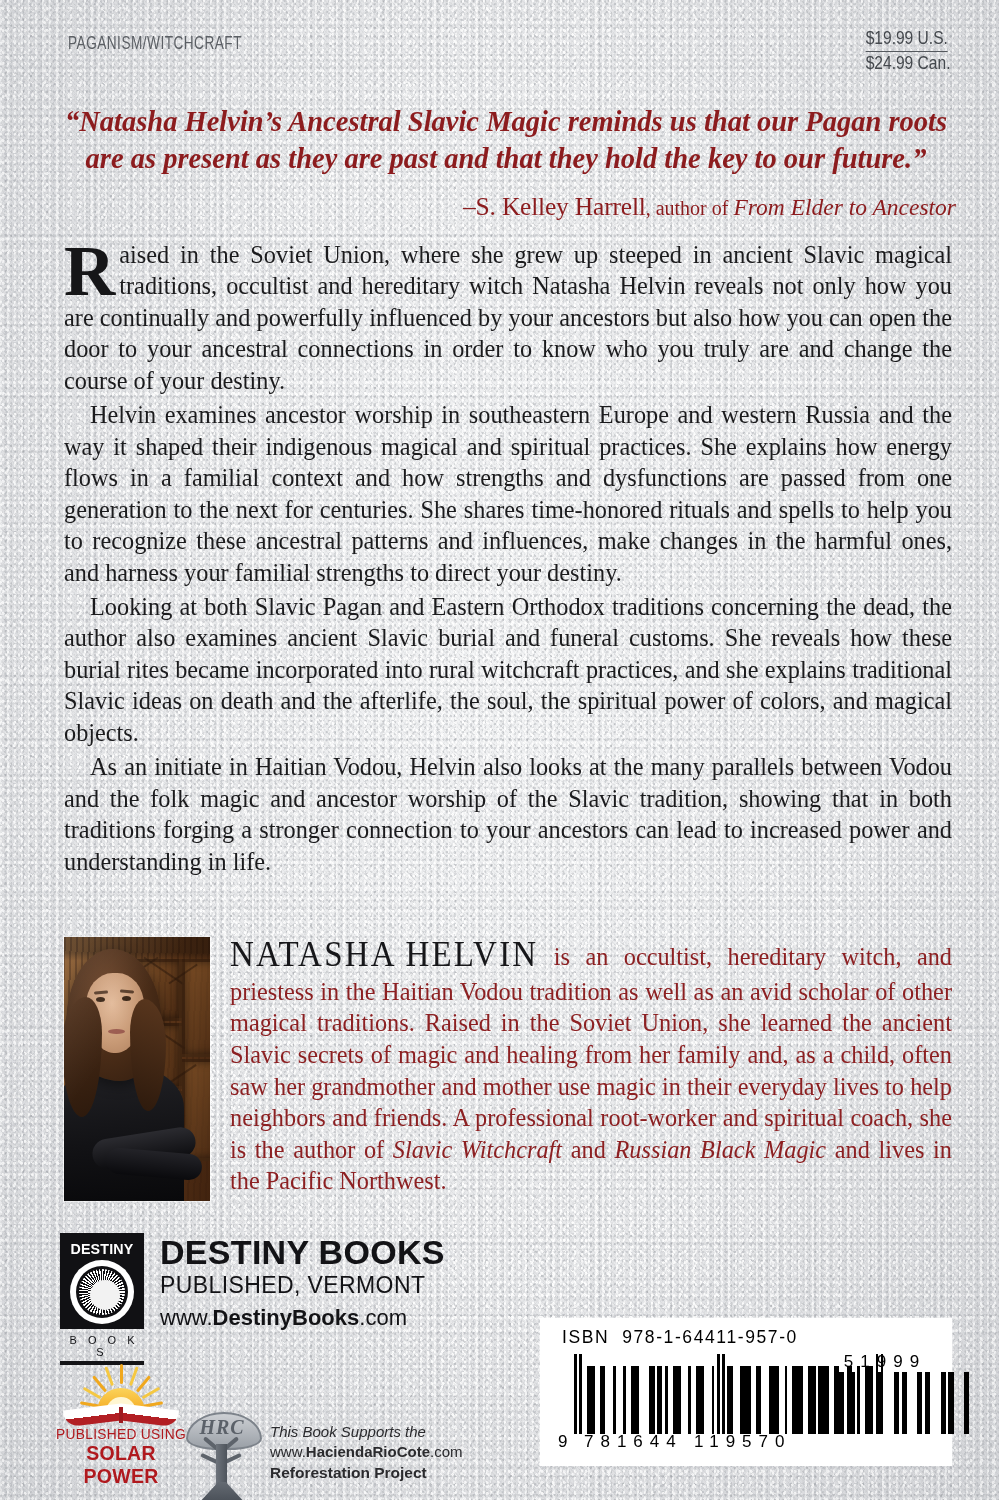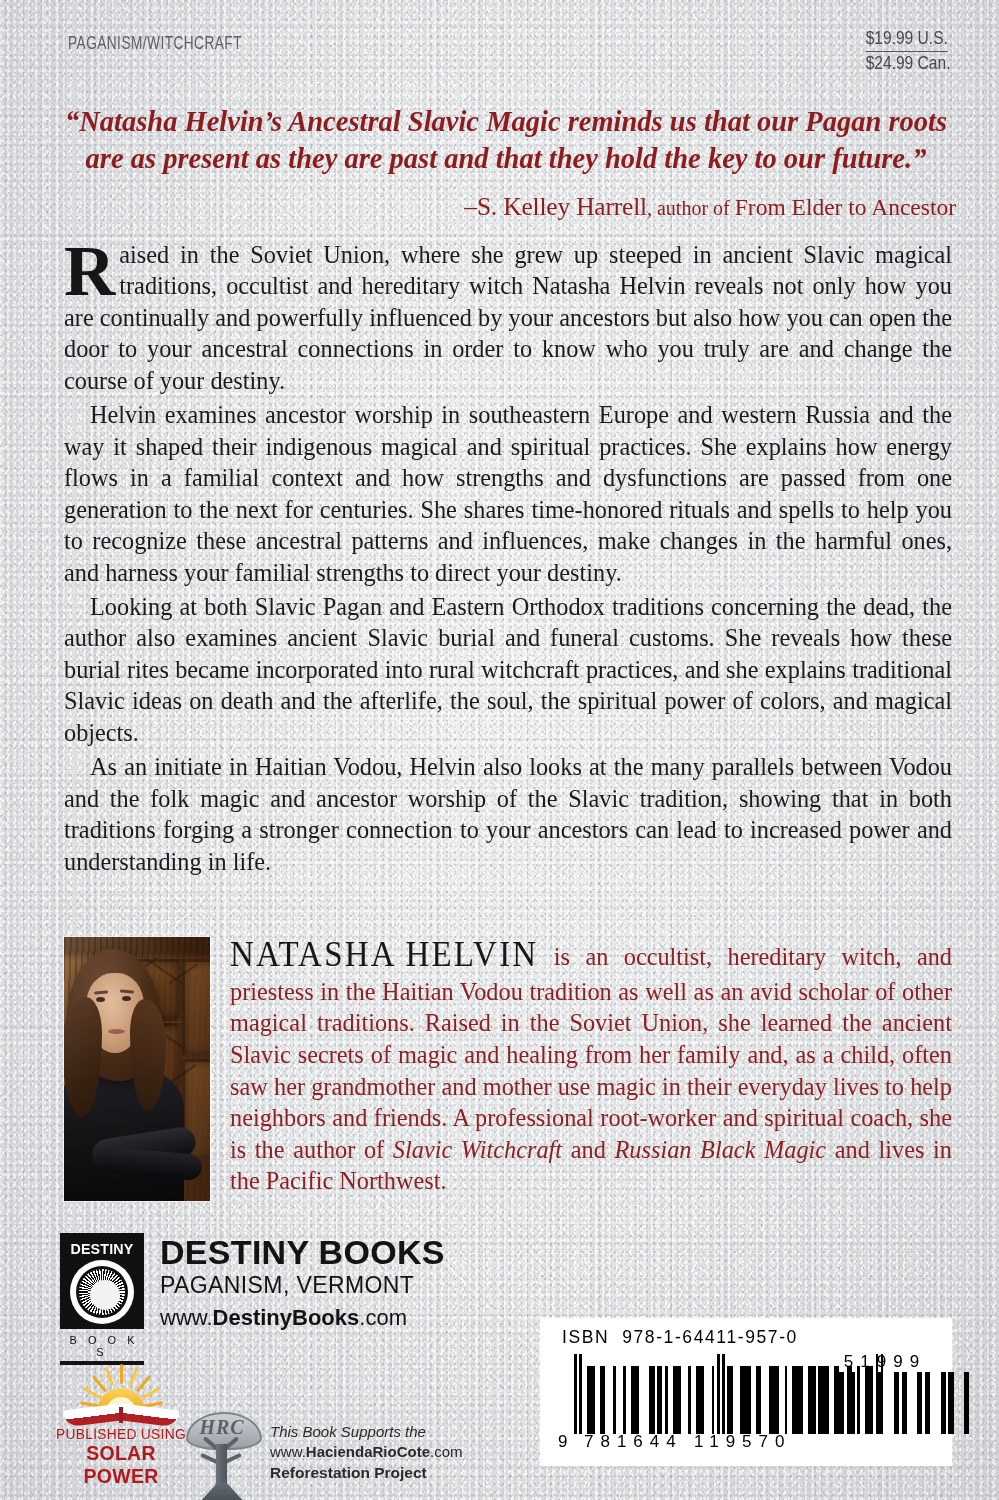--- a/index.html
+++ b/index.html
@@ -78,21 +78,21 @@
   #blurb em{font-style:italic;}
   #attrib{
     position:absolute;top:192px;left:56px;width:900px;
     text-align:right;color:#8c1c1e;font-size:25.5px;white-space:nowrap;
   }
   #attrib .name{
     font-weight:normal;letter-spacing:-.2px;
     font-family:"Liberation Serif", serif;
   }
   #attrib .role{font-size:20px;}
-  #attrib .title{font-size:23.5px;}
+  #attrib .title{font-style:italic;font-size:23.5px;}
 
   
   #body{
     position:absolute;top:239px;left:64px;width:888px;
     color:#1b1b1d;font-size:24.3px;line-height:1.295;
     text-align:justify;
   }
   #body p{margin:0 0 3px 0;text-indent:26px;}
   #body p.first{text-indent:0;}
   #dropcap{
@@ -393,21 +393,21 @@
               <div id="db-core"></div>
             </div>
           </div>
         </div>
       </div>
       <div id="db-books">B O O K S</div>
       <div id="db-rule"></div>
     </div>
     <div id="pub-text">
       <div id="pub-name">DESTINY BOOKS</div>
-      <div id="pub-city">PAGANISM, VERMONT</div>
+      <div id="pub-city">PUBLISHED, VERMONT</div>
       <div id="pub-web"><span>www.</span><b>DestinyBooks</b><span>.com</span></div>
     </div>
   </div>
 
   <div id="solar" class="layer">
     <div id="solar-art">
       <div class="ray" style="transform:rotate(-80deg) translateY(-22px)"></div>
       <div class="ray l" style="transform:rotate(-60deg) translateY(-24px)"></div>
       <div class="ray" style="transform:rotate(-40deg) translateY(-24px)"></div>
       <div class="ray l" style="transform:rotate(-20deg) translateY(-26px)"></div>

